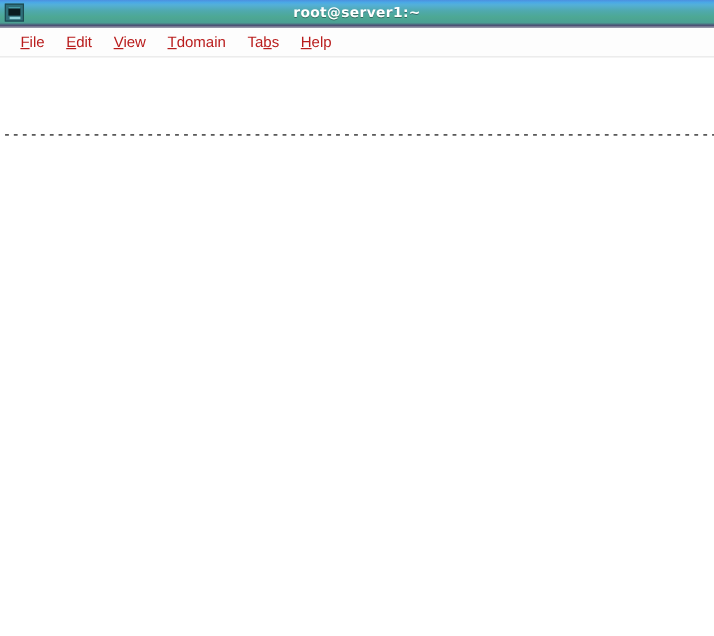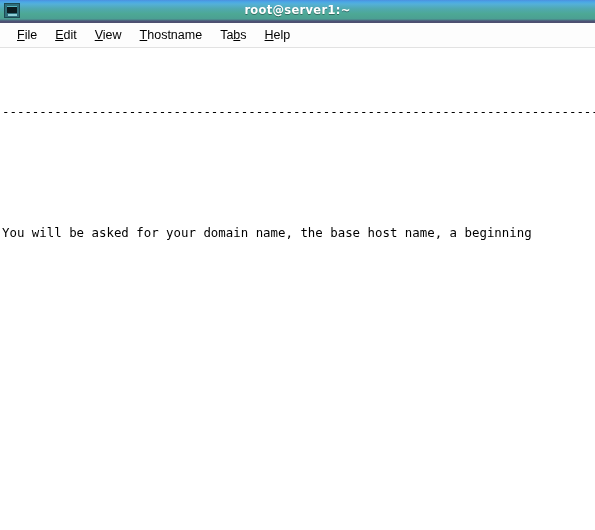--- a/index.html
+++ b/index.html
@@ -94,21 +94,21 @@
     border-bottom: 1px solid #e2e2e2;
     display: flex;
     align-items: center;
     padding-left: 8px;
     flex: 0 0 auto;
     box-sizing: border-box;
   }
   .menu-item {
     font-family: "Liberation Sans", sans-serif;
     font-size: 12.5px;
-    color: #000000;
+    color: #b91c1c;
     padding: 2px 9px 2px 9px;
     cursor: default;
     white-space: nowrap;
     user-select: none;
   }
   .menu-item u {
     text-decoration: underline;
   }
 
   
@@ -143,32 +143,31 @@
 
   <div class="titlebar">
     <span class="win-icon"></span>
     <span class="title-text">root@server1:~</span>
   </div>
 
   <div class="menubar">
     <div class="menu-item"><u>F</u><span>ile</span></div>
     <div class="menu-item"><u>E</u><span>dit</span></div>
     <div class="menu-item"><u>V</u><span>iew</span></div>
-    <div class="menu-item"><u>T</u><span>hostname</span></div>
+    <div class="menu-item"><u>T</u><span>domain</span></div>
     <div class="menu-item"><span>Ta</span><u>b</u><span>s</span></div>
     <div class="menu-item"><u>H</u><span>elp</span></div>
   </div>
 
   <div class="terminal">
     <div class="term-text">
 
       <div class="line">-----------------------------------------------------------------------------------</div>
       <div class="line"> </div>
 
-      <div class="line">You will be asked for your domain name, the base host name, a beginning</div>
       <div class="line"> </div>
 
       
       
       
 
       
       
       
       

